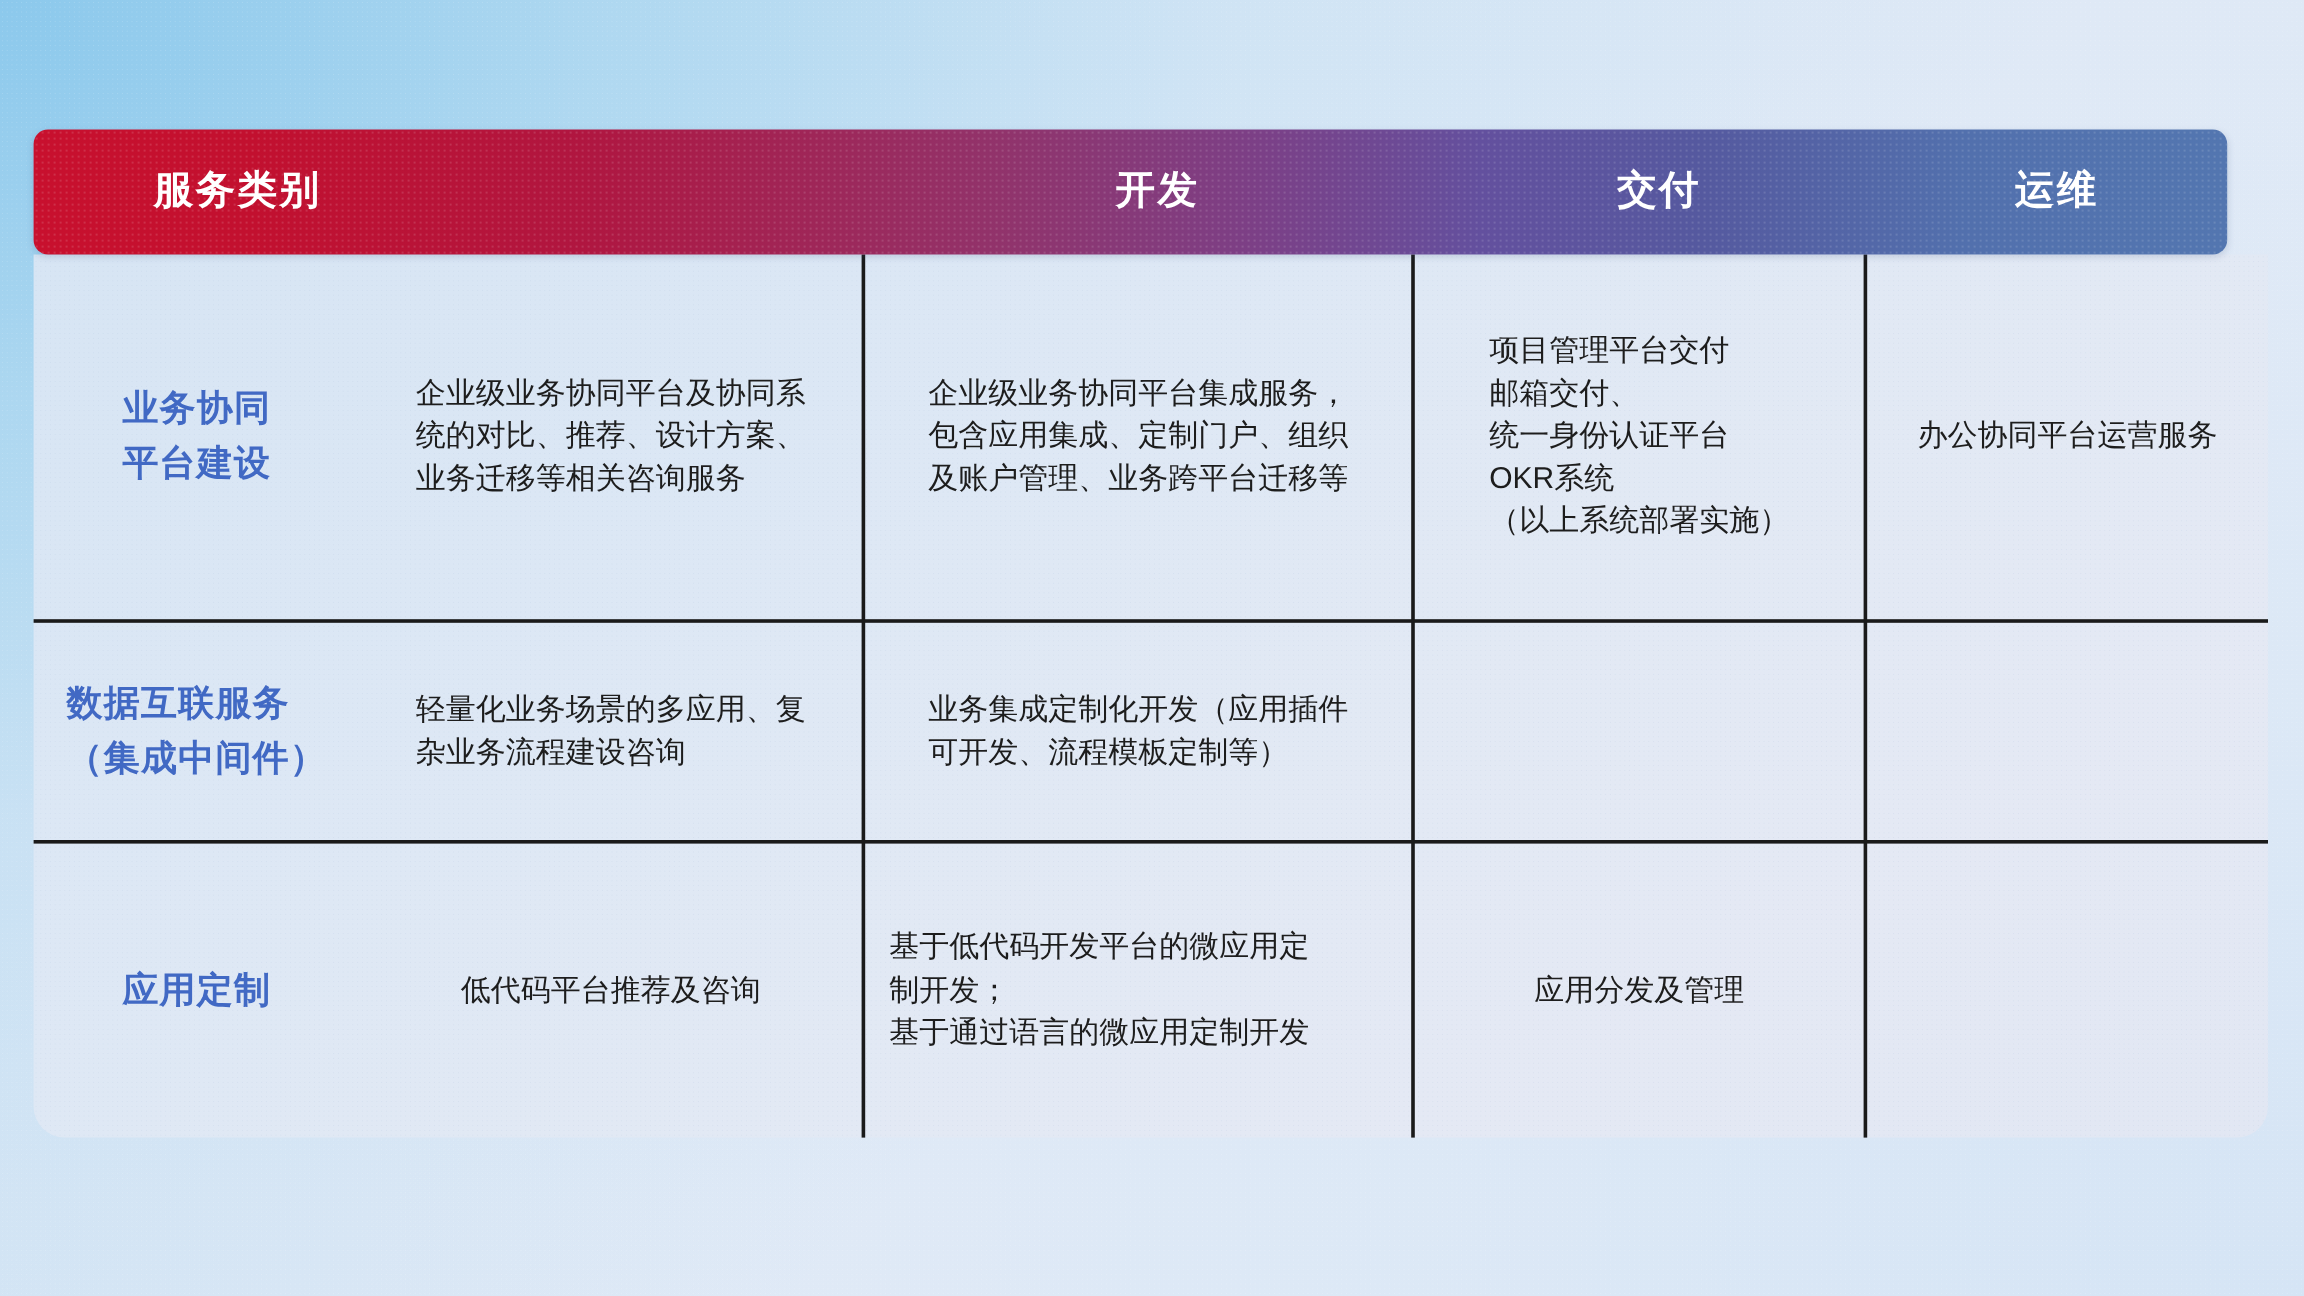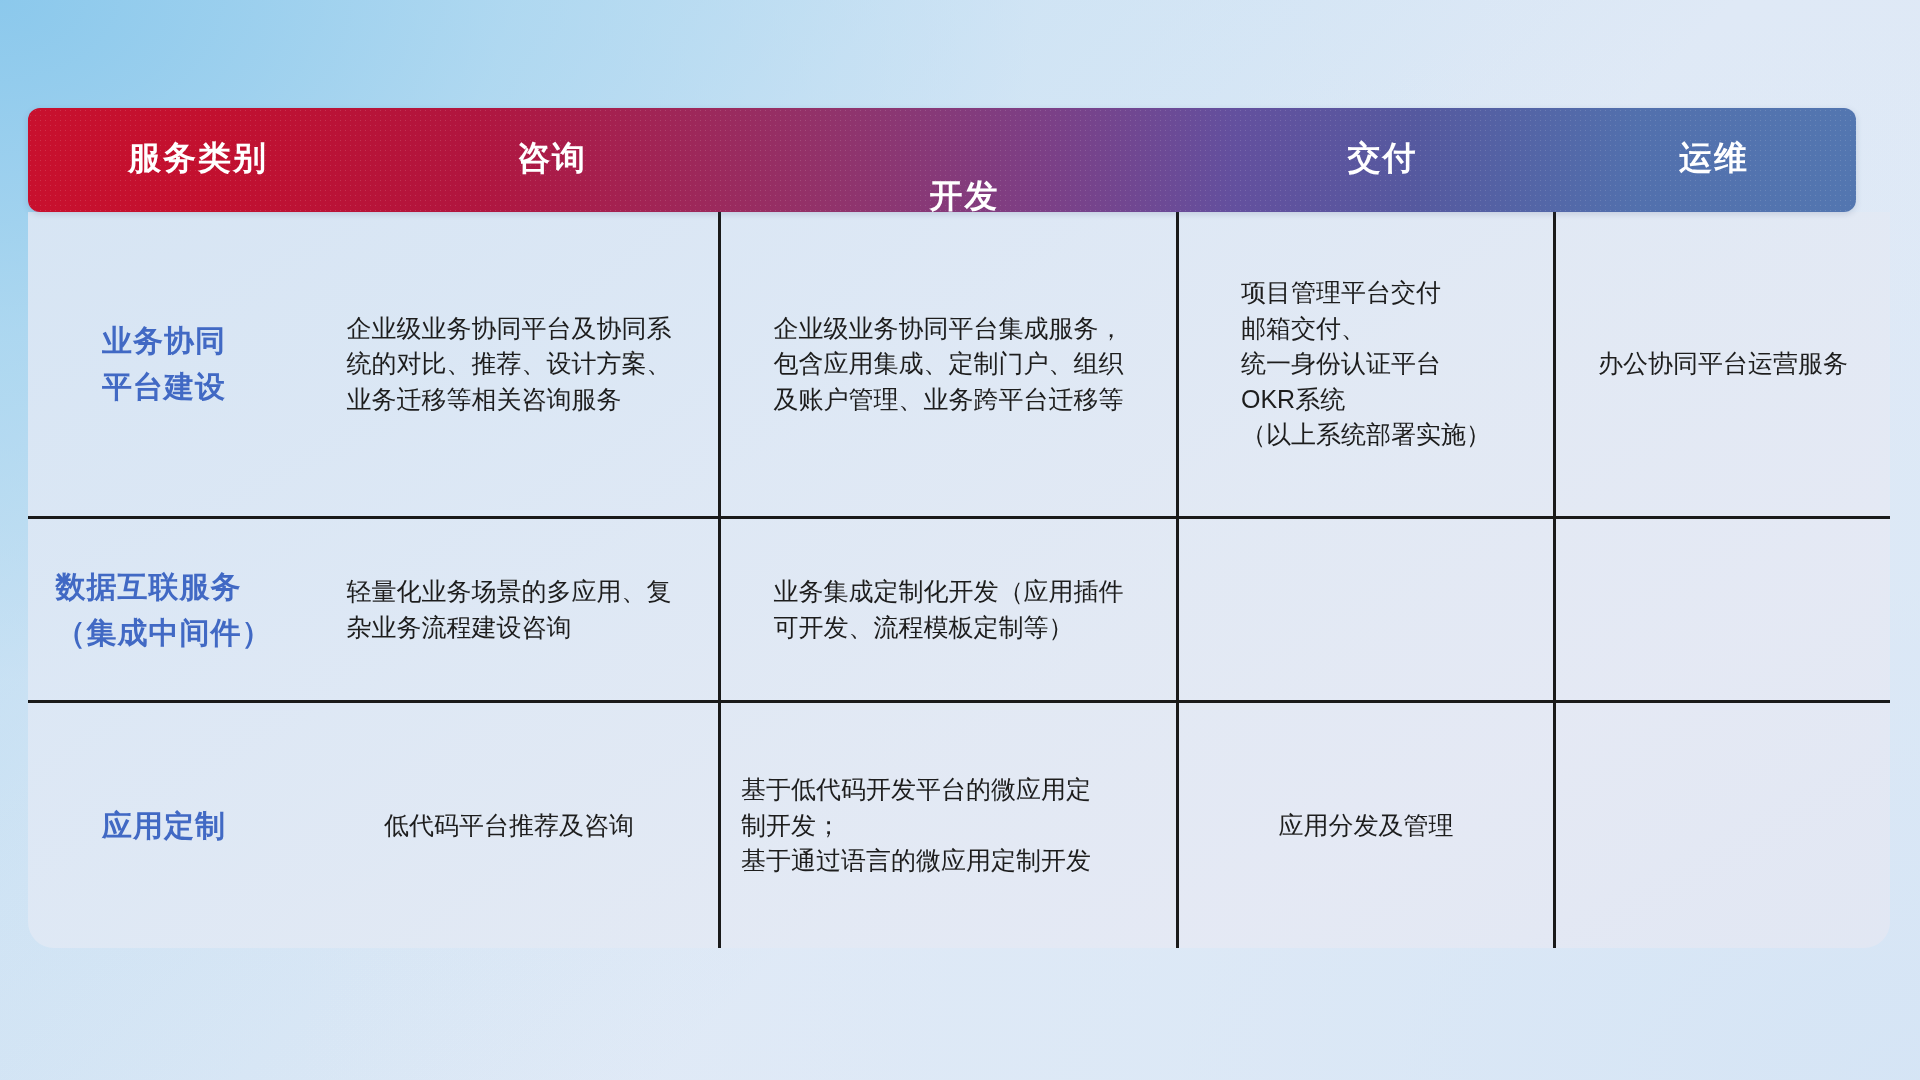--- a/index.html
+++ b/index.html
@@ -167,22 +167,21 @@
 </style>
 </head>
 <body>
 
 <div id="page">
 
   <div id="table-card">
 
     <div class="table-header">
       <div class="th" style="position:absolute; left:0px;   top:28px; width:340px;">服务类别</div>
-      <div class="th" style="position:absolute; left:340px; top:28px; width:368px;">咨询</div>
-      <div class="th" style="position:absolute; left:708px; top:28px; width:457px;margin-top:38px;">开发</div>
+      <div class="th" style="position:absolute; left:708px; top:28px; width:457px;">开发</div>
       <div class="th" style="position:absolute; left:1165px;top:28px; width:379px;">交付</div>
       <div class="th" style="position:absolute; left:1544px;top:28px; width:284px;">运维</div>
     </div>
 
     <div class="table-body"></div>
 
     <div class="vline" style="left:690px;  top:104px;"></div>
     <div class="vline" style="left:1148px; top:104px;"></div>
     <div class="vline" style="left:1525px; top:104px;"></div>
     <div class="hline" style="top:408px;"></div>

